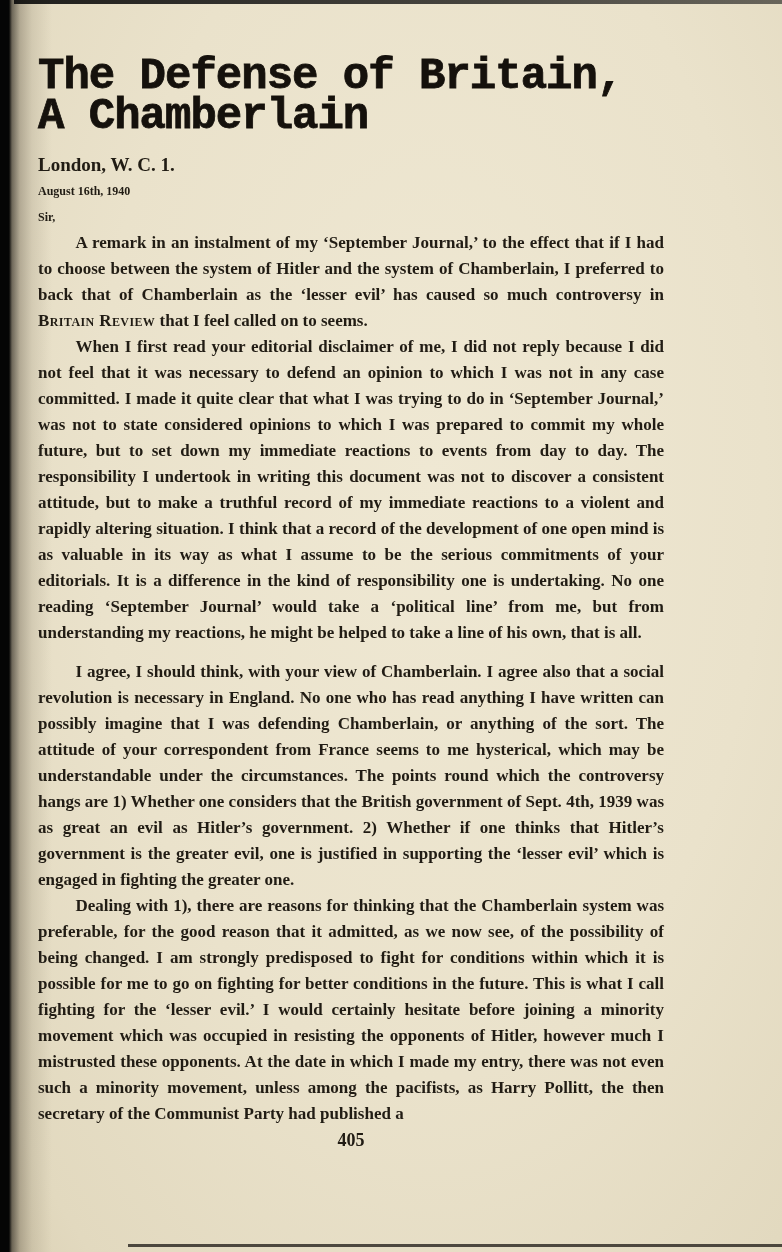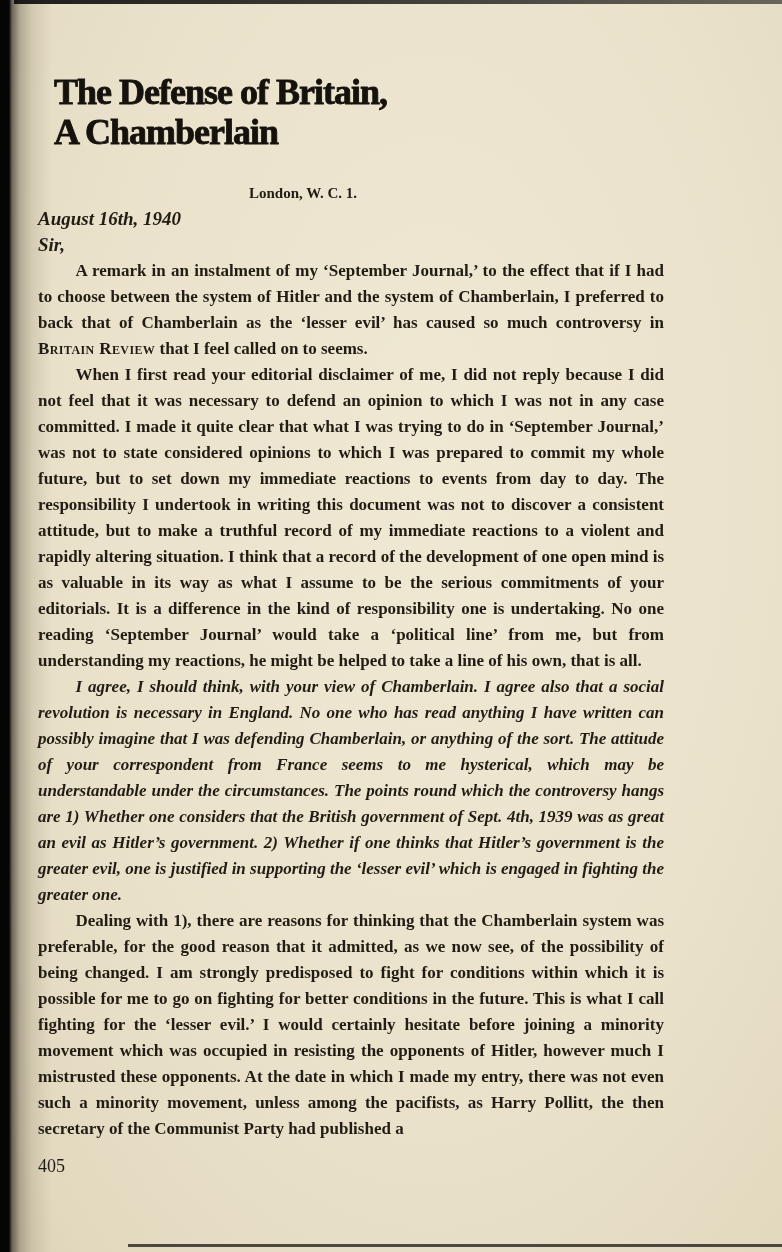--- a/index.html
+++ b/index.html
@@ -41,65 +41,64 @@
     height: 3px;
     background: rgba(25,22,18,0.75);
   }
   .content {
     position: absolute;
     left: 38px;
     top: 56px;
     width: 626px;
   }
   h1.title {
-    margin: 16px;
-    font-family: Liberation Serif, serif;
+    margin: 0;
+    font-family: Liberation Mono, monospace;
     font-weight: 800;
-    font-size: 36px;
+    font-size: 44px;
     line-height: 40px;
     letter-spacing: -1px;
     color: #15110c;
     -webkit-text-stroke: 0.8px #15110c;
   }
   .location {
-    margin-top: 28px;
-    text-align: center;
+    margin-top: 16px;
+    text-align: left;
     padding-right: 96px;
     font-weight: 700;
-    font-size: 15px;
+    font-size: 19px;
     line-height: 26px;
   }
   .date, .salutation {
     font-weight: 700;
-    font-size: 19px;
+    font-size: 12px;
     line-height: 26px;
-    font-style: italic;
   }
   p.body-par {
     margin: 0;
     font-weight: 700;
     font-size: 17px;
     line-height: 26px;
     text-align: justify;
     text-indent: 2.2em;
     color: #211c14;
   }
   p.body-par.gap-before {
-    font-style: italic;
+    margin-top: 13px;
   }
   .sc {
     font-variant: small-caps;
     letter-spacing: 0.4px;
   }
   .page-number {
-    font-weight: 400;
+    font-weight: 700;
     font-size: 18px;
     line-height: 26px;
-    text-align: left;
-    margin-top: 11px;
+    text-align: center;
+    margin-top: 0px;
   }
 </style>
 </head>
 <body>
 
 <div class="scan">
   <div class="binding"></div>
   <div class="edge-top"></div>
   <div class="edge-bottom"></div>
 

